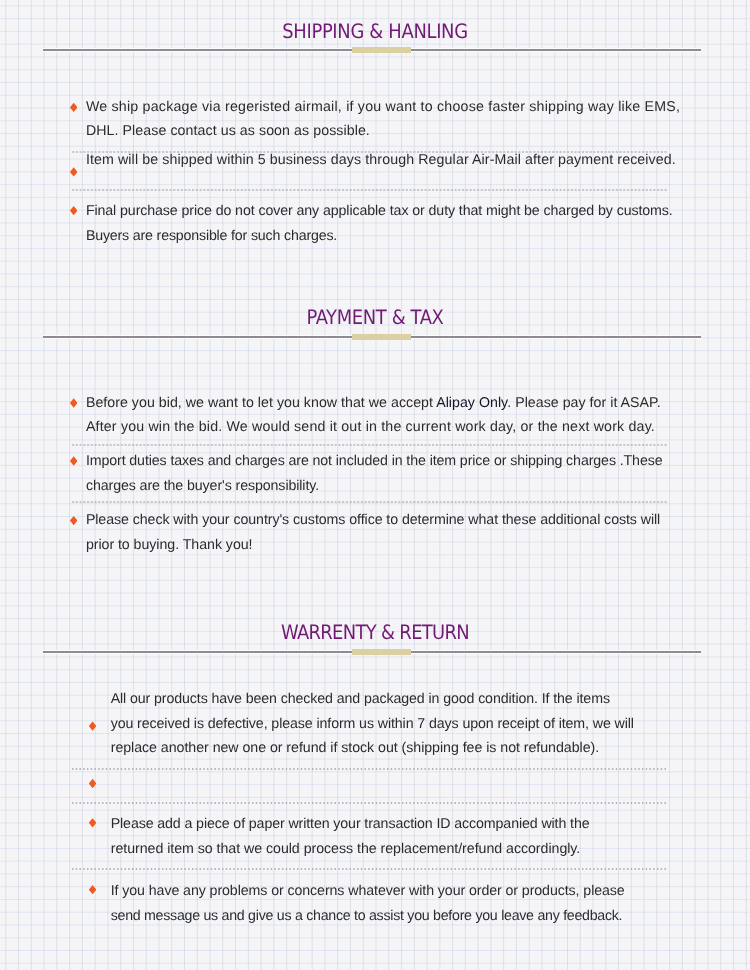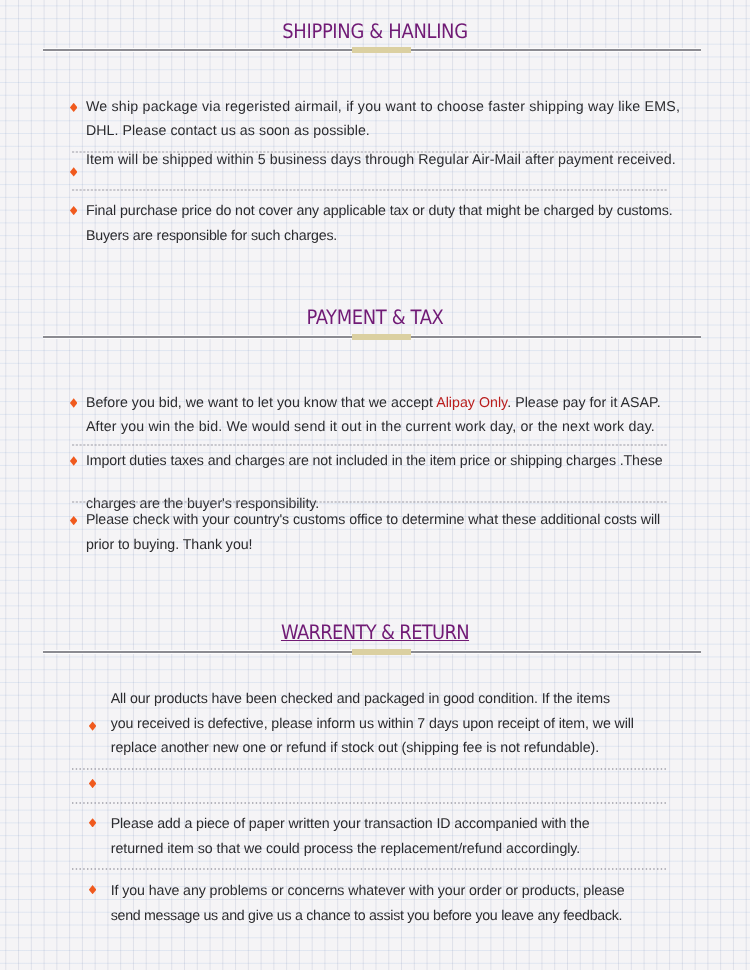--- a/index.html
+++ b/index.html
@@ -37,21 +37,21 @@
   .bullet {
     position:absolute; width:7.6px; height:9.3px; background:#f05a1e;
     clip-path:polygon(50% 0%, 100% 50%, 50% 100%, 0% 50%);
   }
   .txtline {
     position:absolute; white-space:nowrap;
     color:#2b2b2e; font-size:14.2px; line-height:14.2px;
   }
   .sep { position:absolute; left:72px; width:596px; height:2px; display:block; }
   .sep svg { display:block; }
-  .alipay { color:#b91c1c; }
+  .alipay { color:#0f172a; }
 </style>
 </head>
 <body>
 
 <div class="page">
   <div class="grid-bg"></div>
 
   <div class="sec-title" style="top: 21.54px; letter-spacing: -0.3116px;">SHIPPING &amp; HANLING</div>
   <div class="rule-wrap" style="top:47.1px">
     <div class="rule"></div>
@@ -79,36 +79,36 @@
   <div class="sec-title" style="top: 307.74px; letter-spacing: -0.3454px;">PAYMENT &amp; TAX</div>
   <div class="rule-wrap" style="top:334.3px">
     <div class="rule"></div>
     <div class="accent"></div>
   </div>
   <div class="bullet" style="left:69.9px;top:398.35px"></div>
   <div class="txtline" style="left: 85.9px; top: 395.65px; letter-spacing: 0.0304px;">Before you bid, we want to let you know that we accept <span class="alipay">Alipay Only</span>. Please pay for it ASAP.</div>
   <div class="txtline" style="left: 85.9px; top: 420.45px; letter-spacing: 0.181px;">After you win the bid. We would send it out in the current work day, or the next work day.</div>
   <div class="bullet" style="left:69.9px;top:456.35px"></div>
   <div class="txtline" style="left: 85.9px; top: 454.05px; letter-spacing: -0.1007px;">Import duties taxes and charges are not included in the item price or shipping charges .These</div>
-  <div class="txtline" style="left: 85.9px; top: 478.85px; letter-spacing: -0.0886px; margin-top: 18px;">charges are the buyer's responsibility.</div>
+  <div class="txtline" style="left: 85.9px; top: 478.85px; letter-spacing: -0.0886px;">charges are the buyer's responsibility.</div>
   <div class="bullet" style="left:69.9px;top:515.95px"></div>
   <div class="txtline" style="left: 85.9px; top: 513.45px; letter-spacing: -0.0663px;">Please check with your country's customs office to determine what these additional costs will</div>
   <div class="txtline" style="left: 85.9px; top: 538.45px; letter-spacing: -0.042px;">prior to buying. Thank you!</div>
   <div class="sep" style="top:444.4px">
       <svg width="596" height="2" viewBox="0 0 596 2" aria-hidden="true">
         <line x1="0" y1="1" x2="596" y2="1" stroke="#9b9ba5" stroke-width="1" stroke-dasharray="2.2 1.55"></line>
       </svg>
     </div>
   <div class="sep" style="top:501.4px">
       <svg width="596" height="2" viewBox="0 0 596 2" aria-hidden="true">
         <line x1="0" y1="1" x2="596" y2="1" stroke="#9b9ba5" stroke-width="1" stroke-dasharray="2.2 1.55"></line>
       </svg>
     </div>
 
-  <div class="sec-title" style="top: 622.74px; letter-spacing: -0.6504px; text-decoration: underline;">WARRENTY &amp; RETURN</div>
+  <div class="sec-title" style="top: 622.74px; letter-spacing: -0.6504px;">WARRENTY &amp; RETURN</div>
   <div class="rule-wrap" style="top:648.8px">
     <div class="rule"></div>
     <div class="accent"></div>
   </div>
   <div class="bullet" style="left:88.8px;top:721.45px"></div>
   <div class="txtline" style="left: 110.7px; top: 692.05px; letter-spacing: -0.1007px;">All our products have been checked and packaged in good condition. If the items</div>
   <div class="txtline" style="left: 110.7px; top: 716.65px; letter-spacing: -0.0954px;">you received is defective, please inform us within 7 days upon receipt of item, we will</div>
   <div class="txtline" style="left: 110.7px; top: 741.15px; letter-spacing: -0.037px;">replace another new one or refund if stock out (shipping fee is not refundable).</div>
   <div class="bullet" style="left:88.8px;top:778.85px"></div>
   <div class="bullet" style="left:88.8px;top:818.15px"></div>

